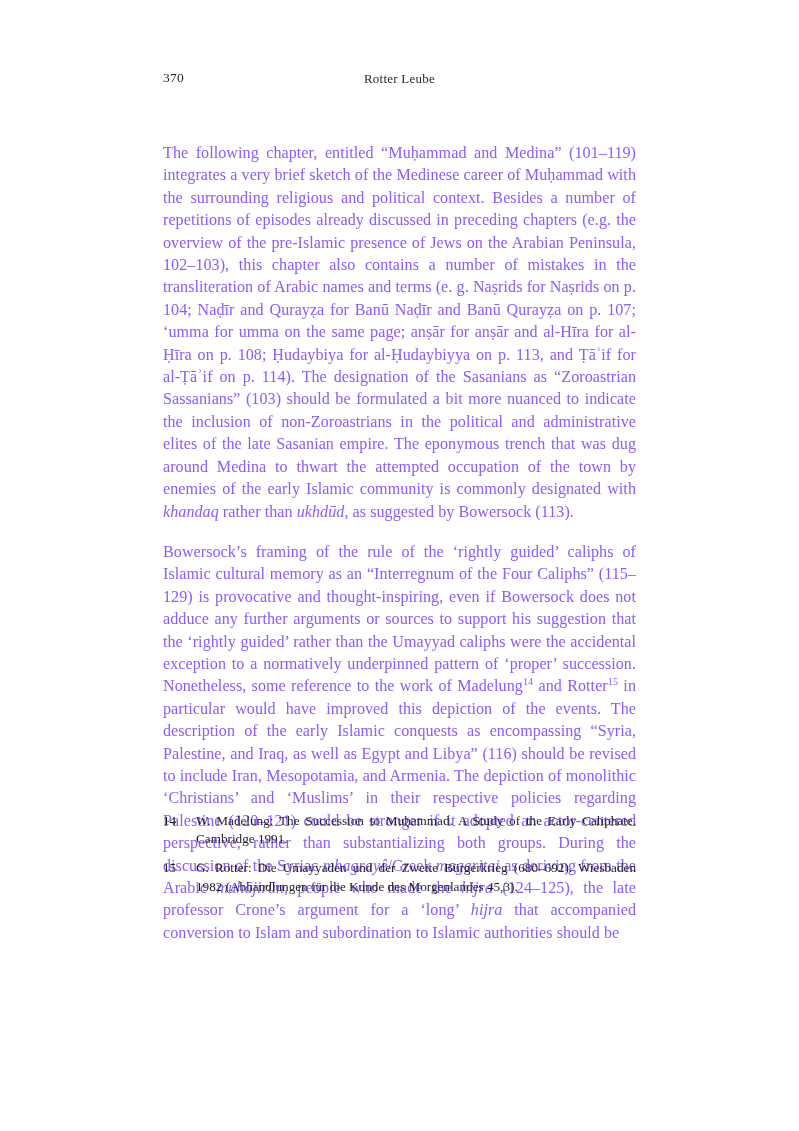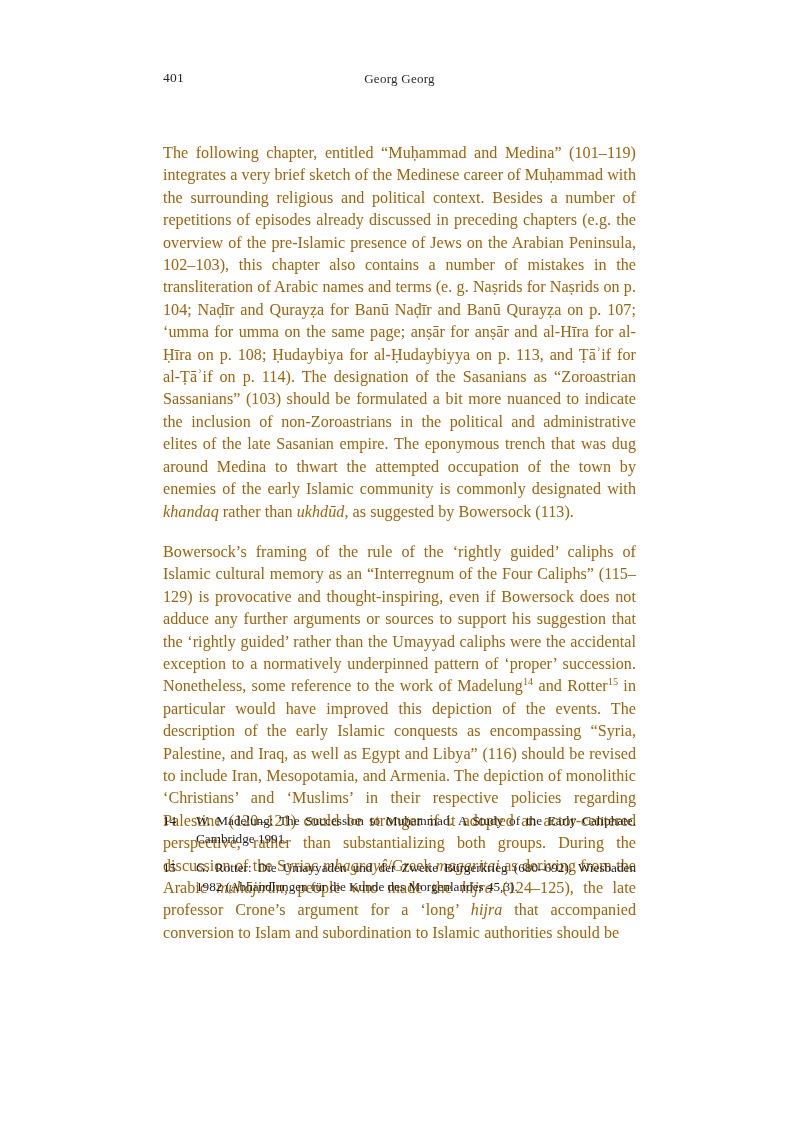--- a/index.html
+++ b/index.html
@@ -61,21 +61,21 @@
     top: 142px;
     width: 473px;
   }
   p.para {
     margin: 0;
     font-size: 16.1px;
     line-height: 22.4px;
     text-align: justify;
     text-justify: inter-word;
     letter-spacing: 0.05px;
-    color: #a16207;
+    color: #8b5cf6;
     hyphens: none;
   }
   p.para + p.para {
     margin-top: 18px;
   }
   .it {
     font-style: italic;
   }
   sup.fn {
     font-size: 10.2px;
@@ -114,22 +114,22 @@
   .fn-text {
     display: block;
   }
 </style>
 </head>
 <body>
 
 <div class="page">
 
   <div class="running-head">
-    <span class="folio">401</span>
-    <span class="head-title">Georg Georg</span>
+    <span class="folio">370</span>
+    <span class="head-title">Rotter Leube</span>
   </div>
 
   <div class="body-block">
     <p class="para">The following chapter, entitled “Muḥammad and Medina” (101–119) integrates a very brief sketch of the Medinese career of Muḥammad with the surrounding religious and political context. Besides a number of repetitions of episodes already discussed in preceding chapters (e.g. the overview of the pre-Islamic presence of Jews on the Arabian Peninsula, 102–103), this chapter also contains a number of mistakes in the transliteration of Arabic names and terms (e. g. Naṣrids for Naṣrids on p. 104; Naḍīr and Qurayẓa for Banū Naḍīr and Banū Qurayẓa on p. 107; ʻumma for umma on the same page; anṣār for anṣār and al-Hīra for al-Ḥīra on p. 108; Ḥudaybiya for al-Ḥudaybiyya on p. 113, and Ṭāʾif for al-Ṭāʾif on p. 114). The designation of the Sasanians as “Zoroastrian Sassanians” (103) should be formulated a bit more nuanced to indicate the inclusion of non-Zoroastrians in the political and administrative elites of the late Sasanian empire. The eponymous trench that was dug around Medina to thwart the attempted occupation of the town by enemies of the early Islamic community is commonly designated with <span class="it">khandaq</span> rather than <span class="it">ukhdūd</span>, as suggested by Bowersock (113).</p>
     <p class="para">Bowersock’s framing of the rule of the ‘rightly guided’ caliphs of Islamic cultural memory as an “Interregnum of the Four Caliphs” (115–129) is provocative and thought-inspiring, even if Bowersock does not adduce any further arguments or sources to support his suggestion that the ‘rightly guided’ rather than the Umayyad caliphs were the accidental exception to a normatively underpinned pattern of ‘proper’ succession. Nonetheless, some reference to the work of Madelung<sup class="fn">14</sup> and Rotter<sup class="fn">15</sup> in particular would have improved this depiction of the events. The description of the early Islamic conquests as encompassing “Syria, Palestine, and Iraq, as well as Egypt and Libya” (116) should be revised to include Iran, Mesopotamia, and Armenia. The depiction of monolithic ‘Christians’ and ‘Muslims’ in their respective policies regarding Palestine (120–121) could be stronger if it adopted an actor-centered perspective, rather than substantializing both groups. During the discussion of the Syriac <span class="it">mhagrayê</span>/Greek <span class="it">magaritai</span> as deriving from the Arabic <span class="it">muhājirūn</span>, people who made the <span class="it">hijra</span> (124–125), the late professor Crone’s argument for a ‘long’ <span class="it">hijra</span> that accompanied conversion to Islam and subordination to Islamic authorities should be</p>
   </div>
 
   <div class="footnotes">
     <div class="footnote">
       <span class="fn-num">14</span>

